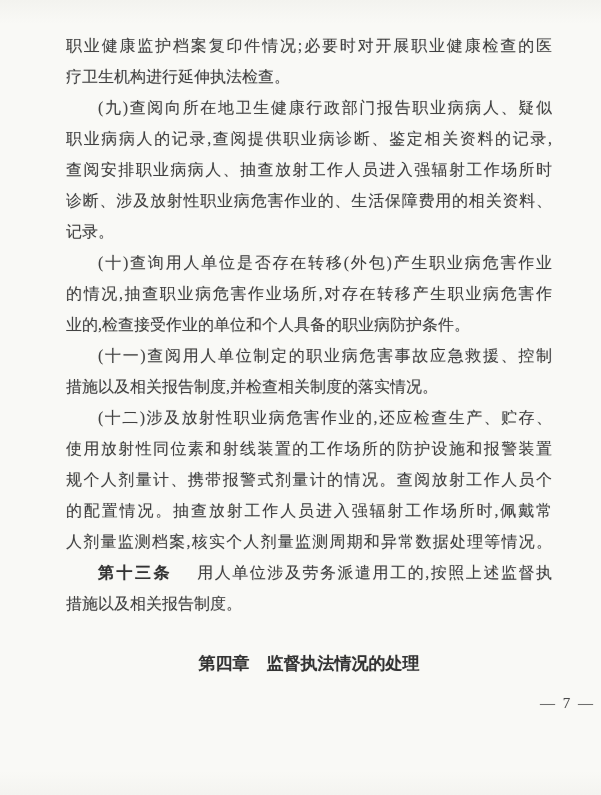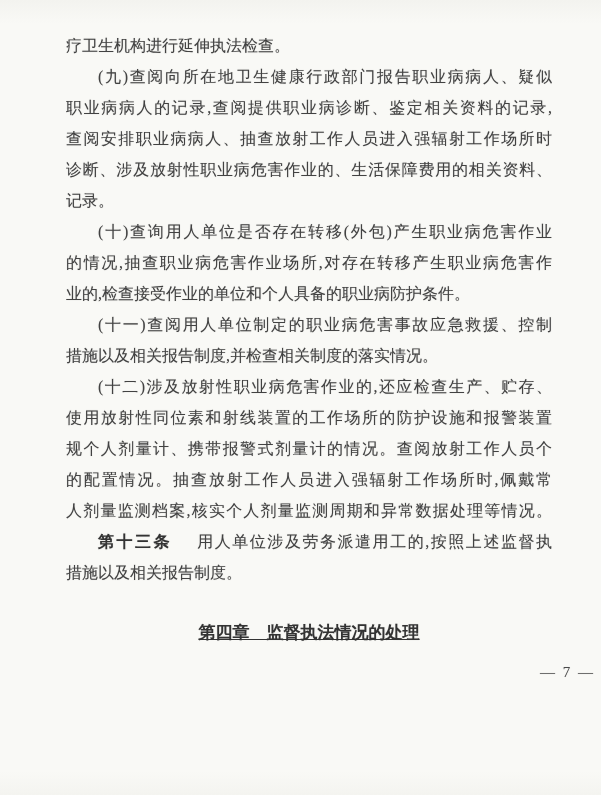--- a/index.html
+++ b/index.html
@@ -53,40 +53,40 @@
   }
   .chapter-heading {
     height: 31px;
     line-height: 31px;
     margin: 29px 0 5px 0;
     text-align: center;
     font-size: 17px;
     font-weight: bold;
     color: #333333;
     text-shadow: 0 0 1px rgba(80,80,80,0.3);
-    text-decoration: underline;
   }
   .page-number {
     margin-top: 9px;
     height: 31px;
     line-height: 31px;
     text-align: right;
     padding-right: 6px;
     font-size: 15px;
     color: #4a4a4a;
     letter-spacing: 2px;
     text-shadow: 0 0 1px rgba(90,90,90,0.3);
   }
 </style>
 </head>
 <body>
 
 <div class="page">
   <div class="content">
       <div class="para">
+        <div class="line fill">职业健康监护档案复印件情况;必要时对开展职业健康检查的医</div>
         <div class="line">疗卫生机构进行延伸执法检查。</div>
       </div>
       <div class="para">
         <div class="line fill indent">(九)查阅向所在地卫生健康行政部门报告职业病病人、疑似</div>
         <div class="line fill">职业病病人的记录,查阅提供职业病诊断、鉴定相关资料的记录,</div>
         <div class="line fill">查阅安排职业病病人、抽查放射工作人员进入强辐射工作场所时</div>
         <div class="line fill">诊断、涉及放射性职业病危害作业的、生活保障费用的相关资料、</div>
         <div class="line">记录。</div>
       </div>
       <div class="para">

